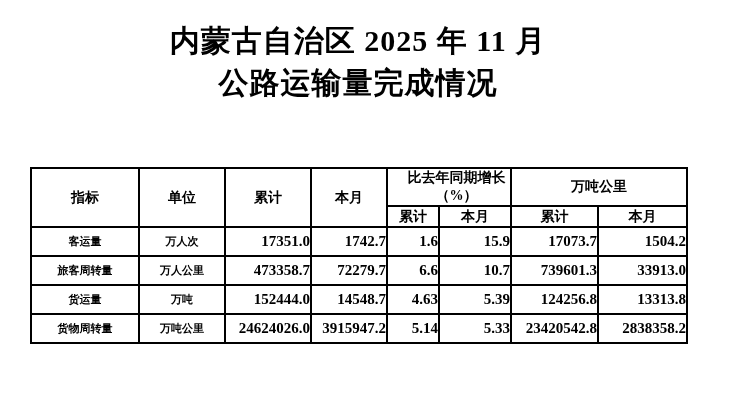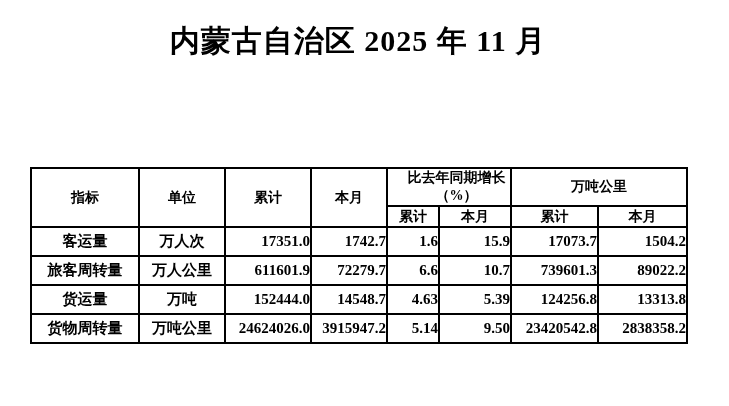--- a/index.html
+++ b/index.html
@@ -49,39 +49,40 @@
   }
   table.stats th {
     font-size: 14px;
     text-align: center;
     font-weight: bold;
   }
   tr.hr1 { height: 38px; }
   tr.hr2 { height: 21px; }
   tr.dr  { height: 29px; }
   td.c {
-    font-size: 15px;
+    font-size: 11px;
     text-align: center;
     margin-top: 48px;
   }
   td.n {
     font-size: 15px;
     text-align: right;
     padding-right: 7px;
     margin-left: 45px;
   }
   .grp-line { line-height: 18px; font-size: 14px; margin-left: 15px; }
 </style>
 </head>
 <body>
 
 <div class="page">
 
   <div class="title-block">
     <div>内蒙古自治区 2025 年 11 月</div>
+    <div>公路运输量完成情况</div>
   </div>
 
   <table class="stats">
     <colgroup>
       <col style="width:108px">
       <col style="width:86px">
       <col style="width:86px">
       <col style="width:76px">
       <col style="width:52px">
       <col style="width:72px">
@@ -114,45 +115,45 @@
         <td class="n">1742.7</td>
         <td class="n">1.6</td>
         <td class="n">15.9</td>
         <td class="n">17073.7</td>
         <td class="n">1504.2</td>
       </tr>
 
       <tr class="dr">
         <td class="c">旅客周转量</td>
         <td class="c">万人公里</td>
-        <td class="n">611601.9</td>
+        <td class="n">473358.7</td>
         <td class="n">72279.7</td>
         <td class="n">6.6</td>
         <td class="n">10.7</td>
         <td class="n">739601.3</td>
-        <td class="n">89022.2</td>
+        <td class="n">33913.0</td>
       </tr>
 
       <tr class="dr">
         <td class="c">货运量</td>
         <td class="c">万吨</td>
         <td class="n">152444.0</td>
         <td class="n">14548.7</td>
         <td class="n">4.63</td>
         <td class="n">5.39</td>
         <td class="n">124256.8</td>
         <td class="n">13313.8</td>
       </tr>
 
       <tr class="dr">
         <td class="c">货物周转量</td>
         <td class="c">万吨公里</td>
         <td class="n">24624026.0</td>
         <td class="n">3915947.2</td>
         <td class="n">5.14</td>
-        <td class="n">9.50</td>
+        <td class="n">5.33</td>
         <td class="n">23420542.8</td>
         <td class="n">2838358.2</td>
       </tr>
     </tbody>
   </table>
 
 </div>
 
 </body></html>

